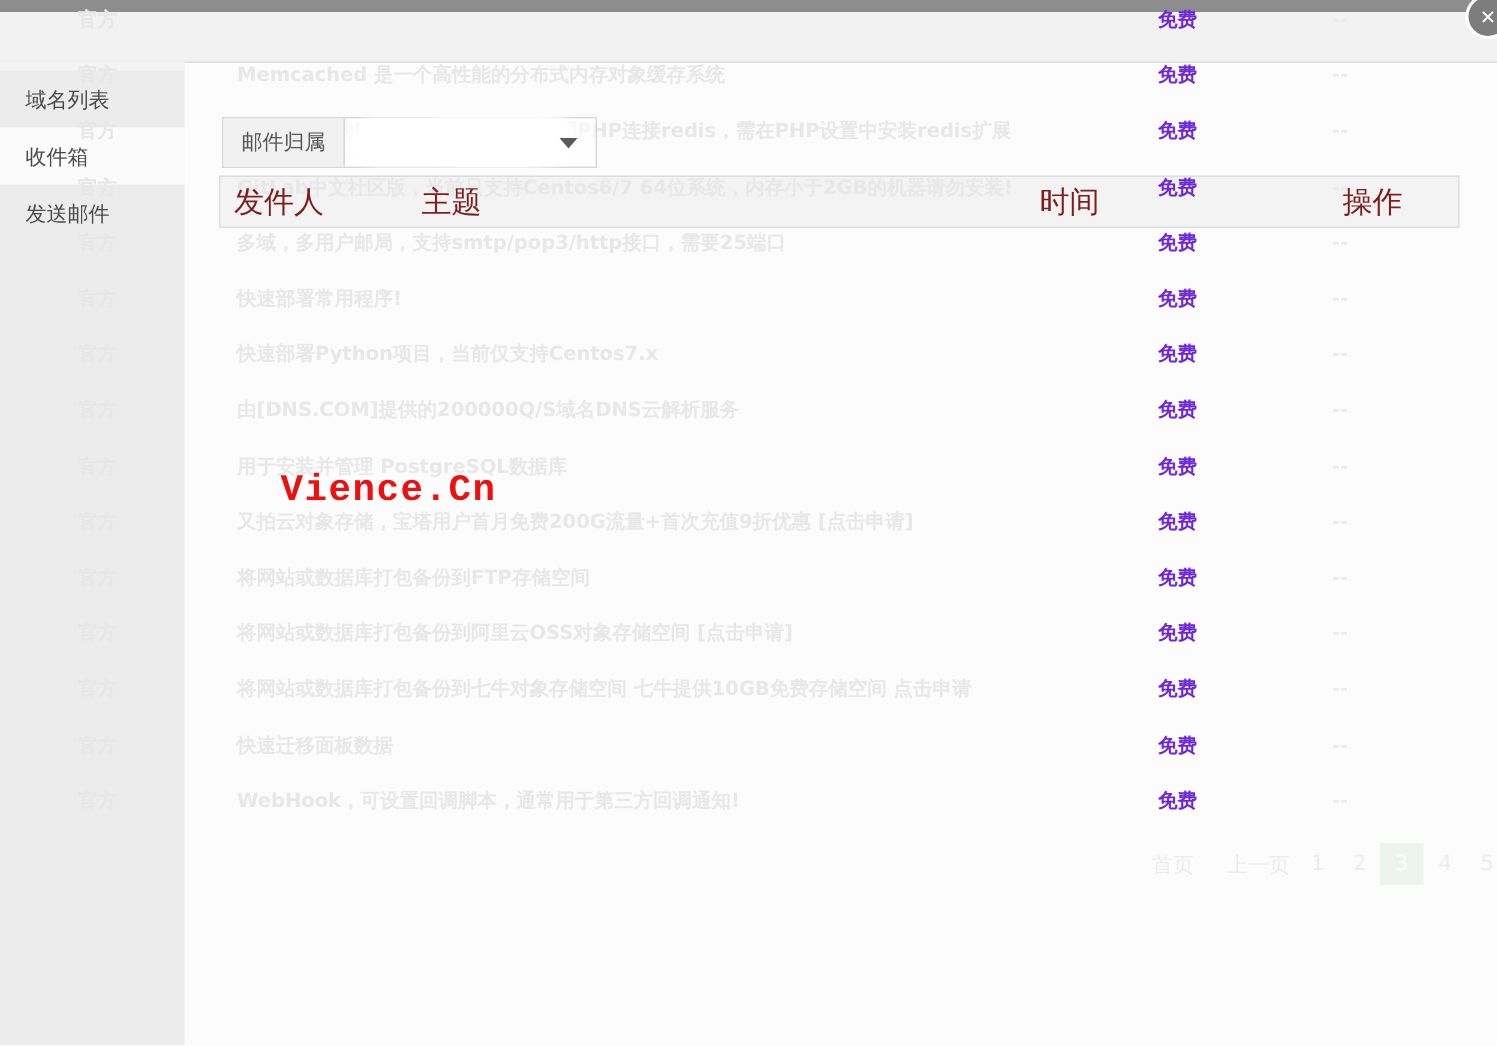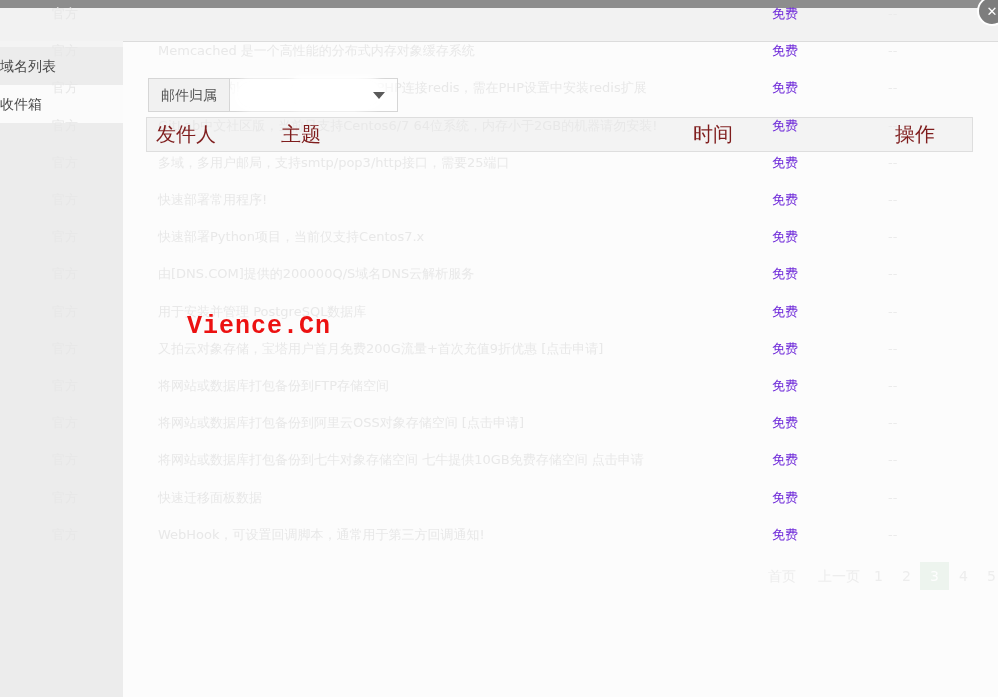--- a/index.html
+++ b/index.html
@@ -10,32 +10,32 @@
   
   .top-strip{left:0;top:0;width:998px;height:8px;background:#8d8d8d;z-index:1;}
   .header-band{left:0;top:8px;width:998px;height:33px;background:#f2f2f2;border-bottom:1px solid #dcdcdc;z-index:1;}
   .sidebar-bg{left:0;top:41px;width:123px;height:656px;background:#ececec;z-index:1;}
   .sidebar-topgap{left:0;top:41px;width:123px;height:6px;background:#f4f4f4;z-index:1;}
   .sidebar-active-bg{left:0;top:85px;width:123px;height:38px;background:#fbfbfb;z-index:1;}
   .table-header-bg{left:146px;top:117px;width:827px;height:35px;background:#f3f3f3;border:1px solid #dedede;box-sizing:border-box;z-index:1;}
 
   
   .bleed{left:0;top:0;width:998px;height:697px;z-index:2;pointer-events:none;}
-  .bg-row{position:absolute;left:0;width:998px;height:16px;line-height:16px;font-size:13px;white-space:nowrap;}
+  .bg-row{position:absolute;left:0;width:998px;height:16px;line-height:16px;font-size:13px;white-space:nowrap;font-weight:bold;}
   .bg-badge{position:absolute;left:52px;color:#e7e7e7;}
   .bg-desc{position:absolute;left:158px;color:#e8e8e8;}
   .bg-price{position:absolute;left:772px;color:#6d28d9;}
   .bg-extra{position:absolute;left:888px;color:#ebebeb;}
   .bg-pagination{position:absolute;left:0;top:0;width:998px;height:697px;}
   .pg{position:absolute;top:568px;font-size:14px;color:#ededed;white-space:nowrap;}
   .pg-active{position:absolute;left:920px;top:562px;width:29px;height:28px;line-height:28px;text-align:center;
              background:#edf4ee;color:#fdfdfd;font-size:14px;}
   .modal-title{left:17px;top:8px;height:33px;line-height:33px;font-size:14px;color:#3c3c3c;z-index:3;}
   .side-item{left:0;width:123px;height:38px;line-height:38px;z-index:3;cursor:pointer;}
-  .side-item span{font-size:14px;color:#4a4a4a;text-align:center;}
+  .side-item span{margin-left:17px;font-size:14px;color:#4a4a4a;text-align:center;}
   .mail-owner{left:148px;top:78px;width:250px;height:34px;border:1px solid #d6d6d6;box-sizing:border-box;z-index:3;background:transparent;}
   .mail-owner-label{position:absolute;left:0;top:0;width:80px;height:32px;line-height:32px;text-align:center;
                     background:#f1f1f1;border-right:1px solid #d6d6d6;font-size:14px;color:#555;}
   .mail-owner-select{position:absolute;left:81px;top:0;right:0;height:32px;background:rgba(255,255,255,0.6);cursor:pointer;}
   .censor-blob{position:absolute;left:8px;top:3px;width:128px;height:25px;background:#fff;border-radius:13px;
                box-shadow:0 0 6px 4px rgba(255,255,255,0.95), 0 0 2px rgba(0,0,0,0.05);}
   .censor-blob2{position:absolute;left:60px;top:1px;width:90px;height:26px;background:#fff;border-radius:13px;
                box-shadow:0 0 6px 4px rgba(255,255,255,0.95), 0 0 2px rgba(0,0,0,0.04);}
   .caret{position:absolute;right:12px;top:13px;width:0;height:0;
          border-left:6px solid transparent;border-right:6px solid transparent;border-top:7px solid #5a5a5a;}
@@ -162,20 +162,23 @@
       </div>
     </div>
 
 
   <div class="abs side-item" style="top:47px">
     <span>域名列表</span>
   </div>
   <div class="abs side-item" style="top:85px">
     <span>收件箱</span>
   </div>
+  <div class="abs side-item" style="top:123px">
+    <span>发送邮件</span>
+  </div>
 
   <div class="abs mail-owner">
     <div class="mail-owner-label">邮件归属</div>
     <div class="mail-owner-select">
       <div class="censor-blob"></div>
       <div class="censor-blob2"></div>
       <div class="caret"></div>
     </div>
   </div>
 

